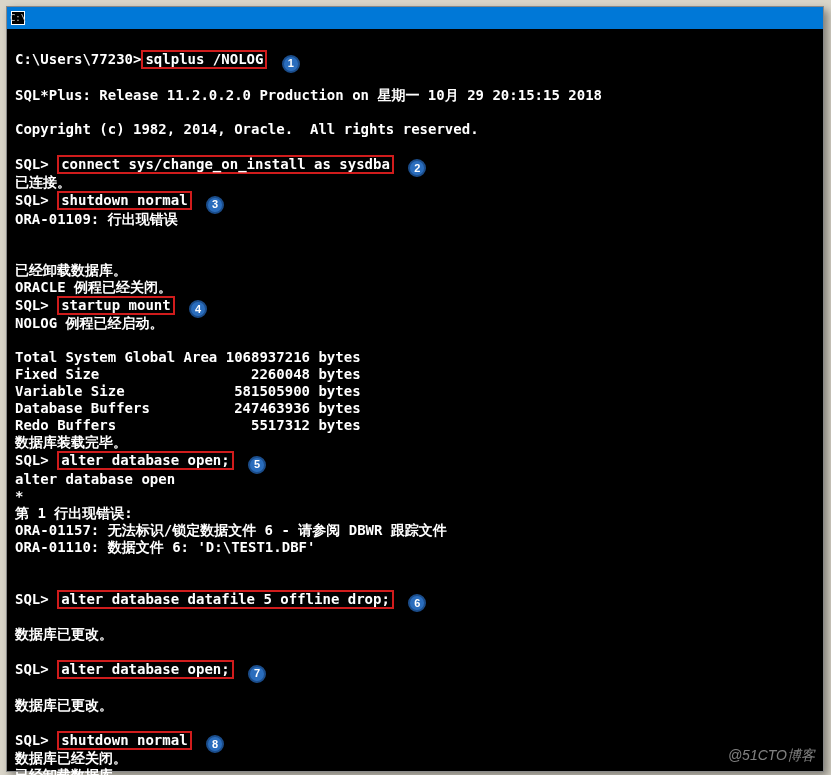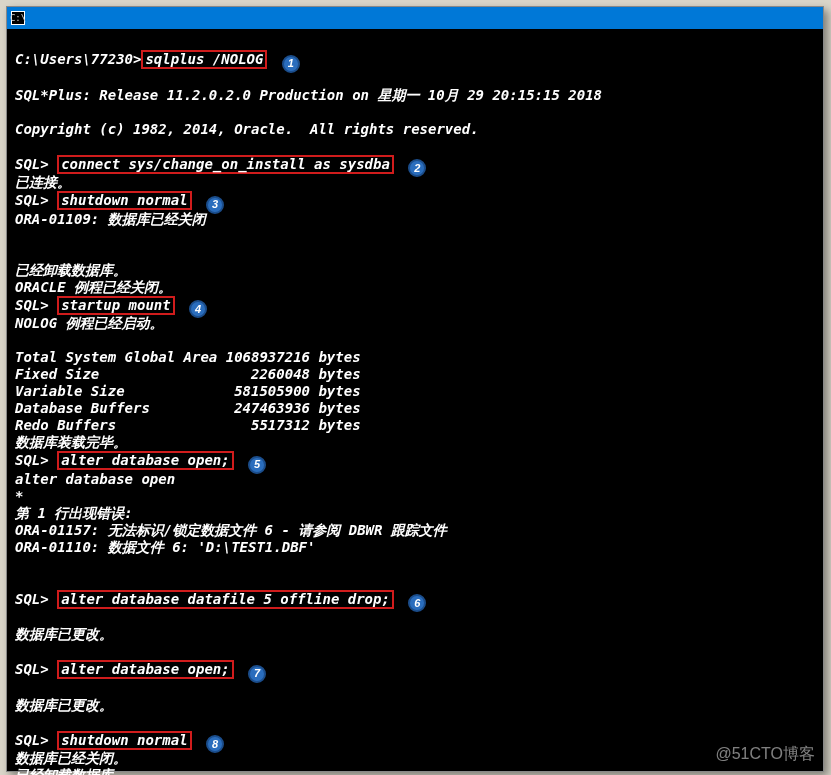--- a/index.html
+++ b/index.html
@@ -43,21 +43,21 @@
     }
     .terminal-body {
       color: #fff;
       font-size: 14px;
       line-height: 17px;
       padding: 4px 8px;
       font-weight: bold;
       white-space: pre;
       letter-spacing: 0;
     }
-    .terminal-body span { font-weight: bold; font-style: italic; }
+    .terminal-body span { font-weight: bold; }
     .hl {
       border: 2px solid #d01c1c;
       padding: 0 2px;
       display: inline-block;
       line-height: 15px;
     }
     .badge {
       display: inline-flex;
       align-items: center;
       justify-content: center;
@@ -73,41 +73,42 @@
       position: relative;
       top: 3px;
       margin-left: 6px;
     }
     .watermark {
       position: absolute;
       right: 16px;
       bottom: 10px;
       color: rgba(255,255,255,0.5);
       font-family: Arial, sans-serif;
-      font-size: 16px;
+      font-size: 14px;
+      font-style: italic;
     }
   </style>
 </head>
 <body>
 
 <div class="terminal-window">
   <div class="title-bar">
     <span class="icon">C:\</span>
   </div>
   <div class="terminal-body">
 <span>C:\Users\77230&gt;</span><span class="hl">sqlplus /NOLOG</span> <span class="badge">1</span>
 
 <span>SQL*Plus: Release 11.2.0.2.0 Production on 星期一 10月 29 20:15:15 2018</span>
 
 <span>Copyright (c) 1982, 2014, Oracle.  All rights reserved.</span>
 
 <span>SQL&gt; </span><span class="hl">connect sys/change_on_install as sysdba</span> <span class="badge">2</span>
 <span>已连接。</span>
 <span>SQL&gt; </span><span class="hl">shutdown normal</span> <span class="badge">3</span>
-<span>ORA-01109: 数据库已经关闭</span>
+<span>ORA-01109: 行出现错误</span>
 
 
 <span>已经卸载数据库。</span>
 <span>ORACLE 例程已经关闭。</span>
 <span>SQL&gt; </span><span class="hl">startup mount</span> <span class="badge">4</span>
 <span>NOLOG 例程已经启动。</span>
 
 <span>Total System Global Area 1068937216 bytes</span>
 <span>Fixed Size                  2260048 bytes</span>
 <span>Variable Size             581505900 bytes</span>

